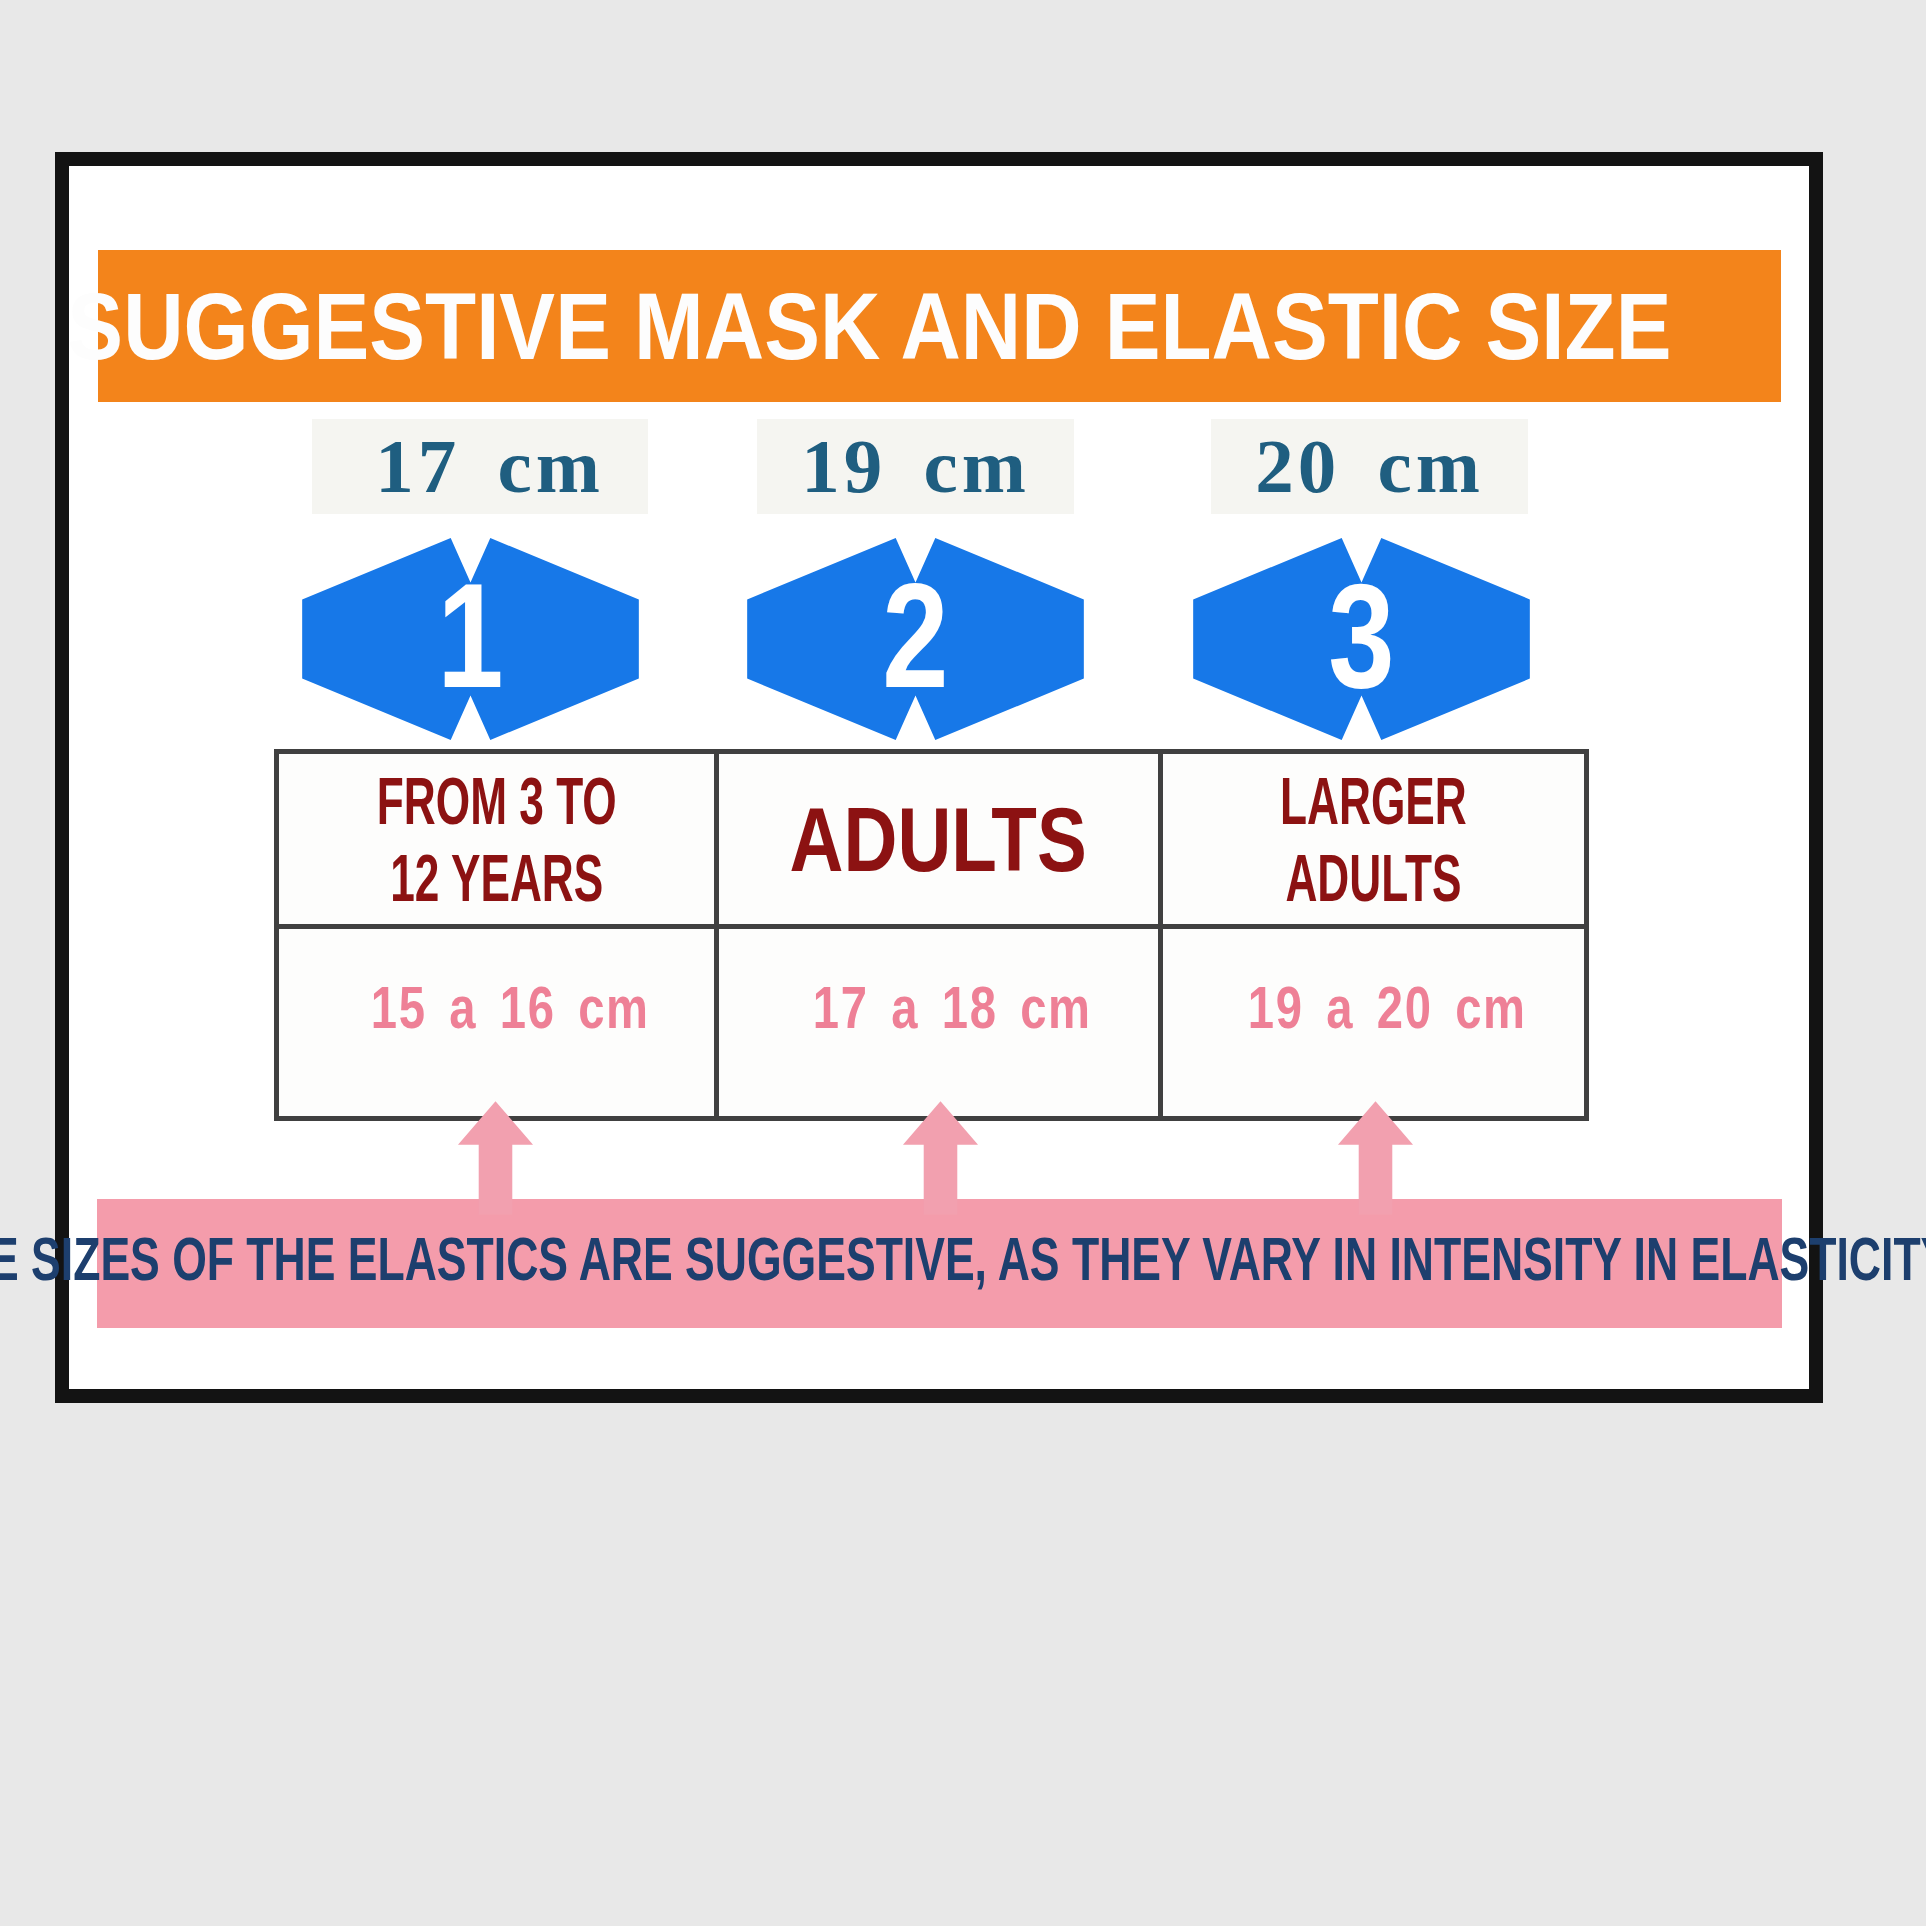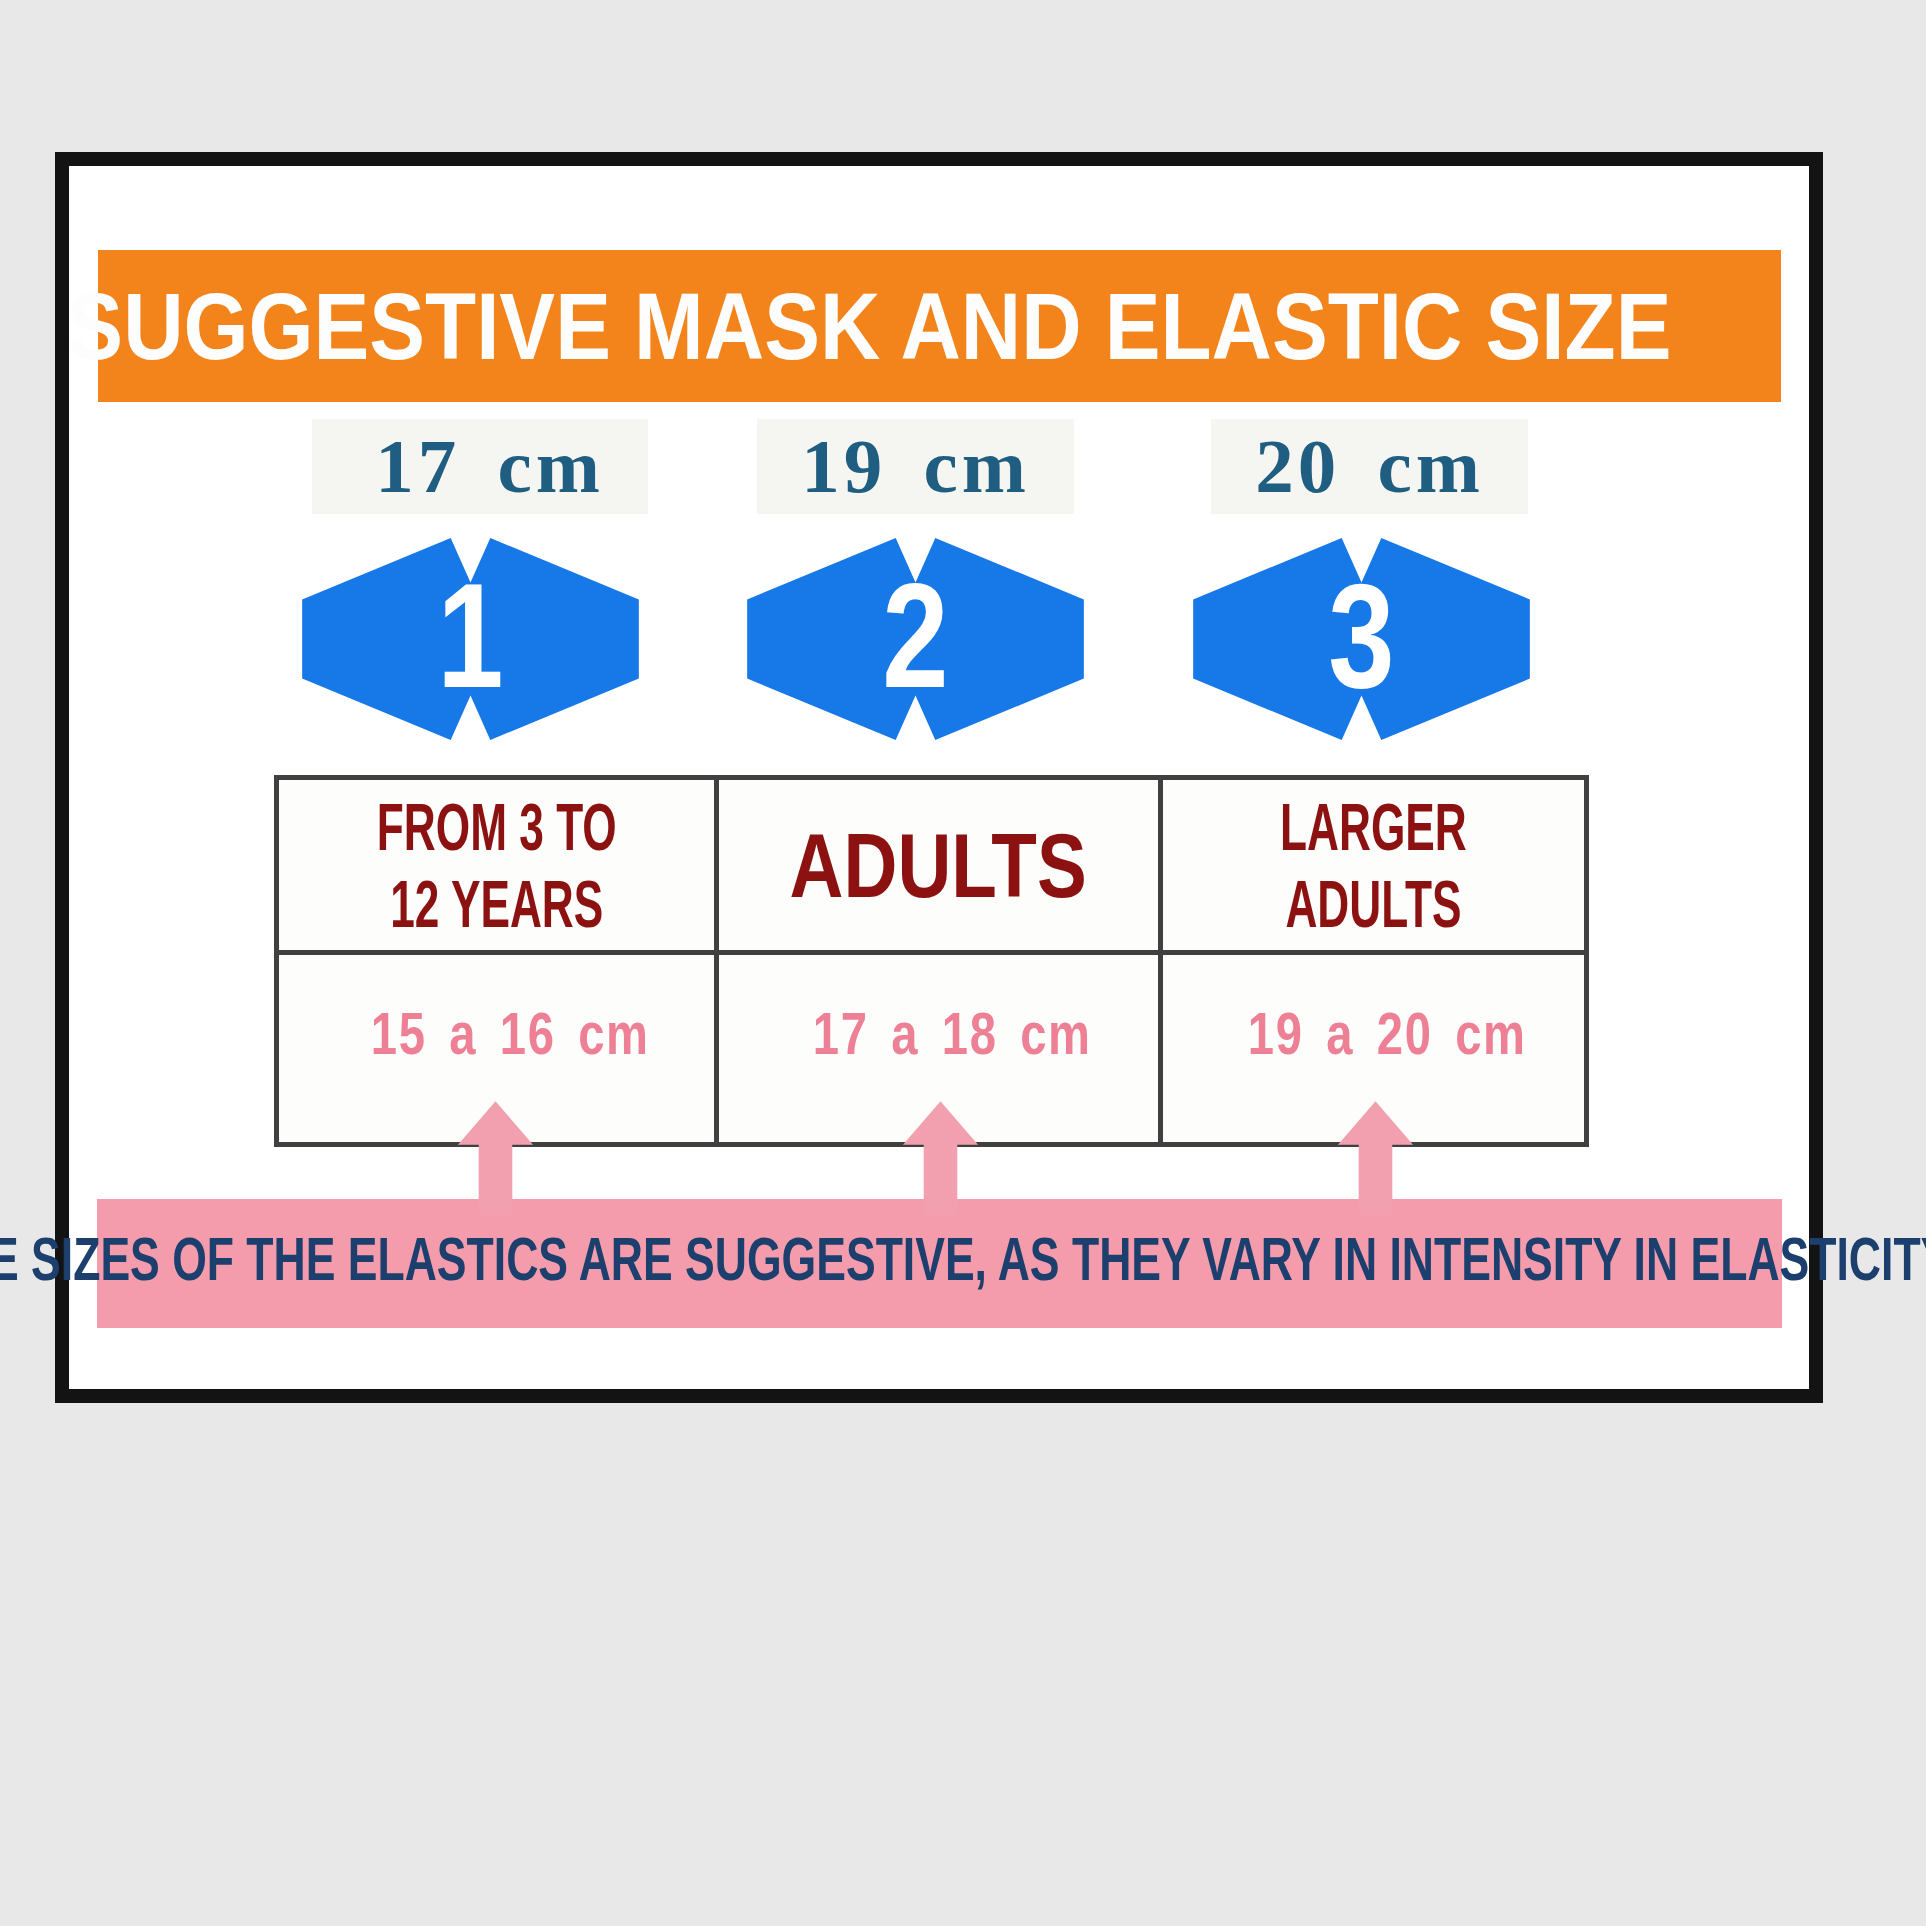--- a/index.html
+++ b/index.html
@@ -56,21 +56,21 @@
   .mask-number {
     position:absolute; left:0; top:0; width:337px; height:202px;
     display:flex; align-items:center; justify-content:center;
     color:#ffffff; font-size:149px; font-weight:700;
     transform:scaleX(0.8);
     padding-bottom:6px; box-sizing:border-box;
   }
   .m1 { left:233px; } .m2 { left:678px; } .m3 { left:1124px; }
   
   .size-table {
-    position:absolute; left:205px; top:609px;
+    position:absolute; left:205px; top:583px;
     width:1315px; height:372px;
     box-sizing:border-box;
     border:5px solid #404040;
     background:#fdfdfc;
     display:grid;
     grid-template-columns:440px 444px 1fr;
     grid-template-rows:175px 1fr;
     z-index:1;
   }
   .cell {

